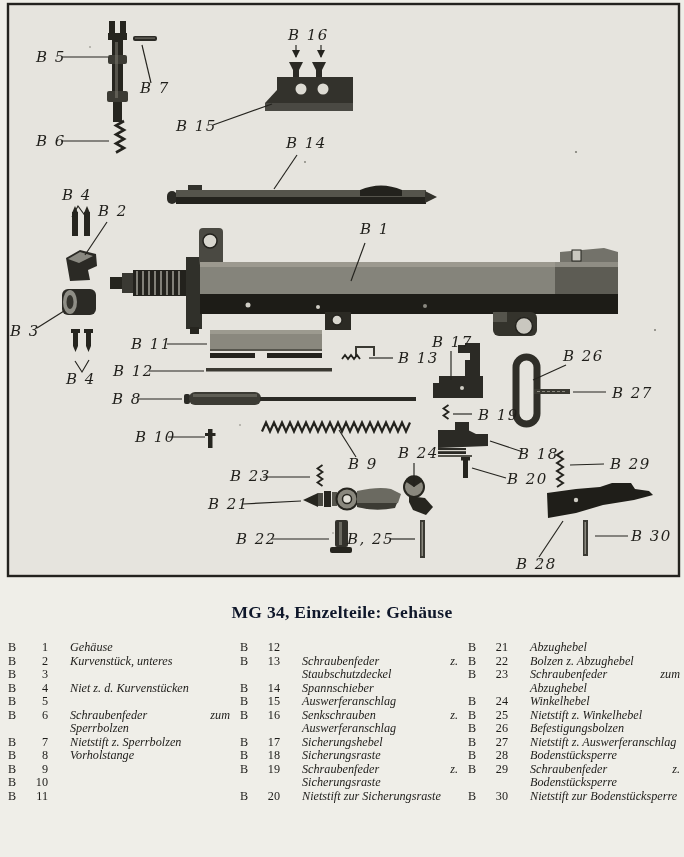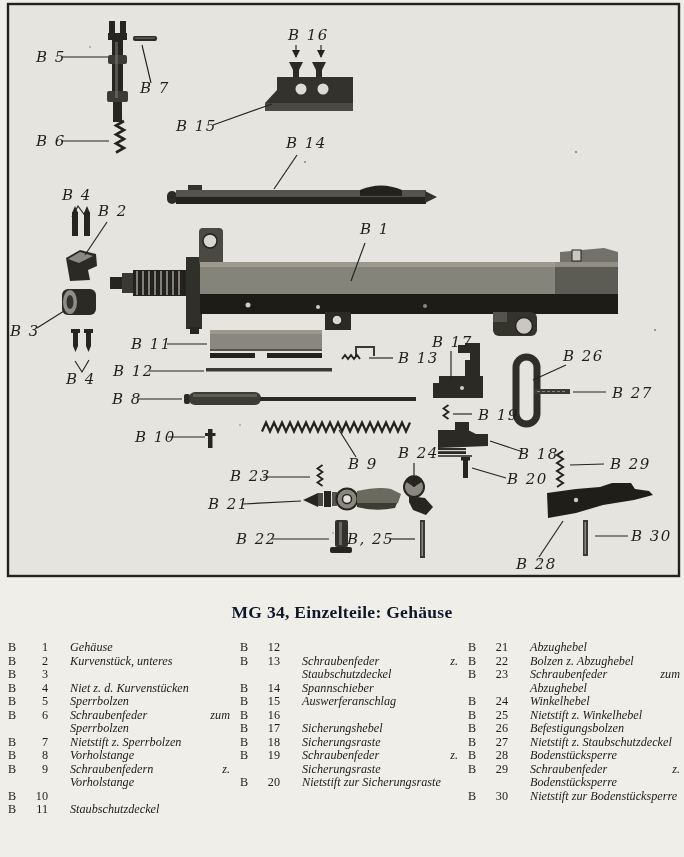--- a/index.html
+++ b/index.html
@@ -357,50 +357,47 @@
           <span class="num">3</span>
         </div>
         <div class="entry">
           <span class="b">B</span>
           <span class="num">4</span>
           <span class="name">Niet z. d. Kurvenstücken</span>
         </div>
         <div class="entry">
           <span class="b">B</span>
           <span class="num">5</span>
-          <span class="name">Sperrbolzen</span>
         </div>
         <div class="entry">
           <span class="b">B</span>
           <span class="num">6</span>
           <span class="name">Schraubenfeder zum Sperrbolzen</span>
         </div>
         <div class="entry">
           <span class="b">B</span>
           <span class="num">7</span>
           <span class="name">Nietstift z. Sperrbolzen</span>
         </div>
         <div class="entry">
           <span class="b">B</span>
           <span class="num">8</span>
           <span class="name">Vorholstange</span>
         </div>
         <div class="entry">
           <span class="b">B</span>
           <span class="num">9</span>
-          <span class="name">Schraubenfedern z. Vorholstange</span>
         </div>
         <div class="entry">
           <span class="b">B</span>
           <span class="num">10</span>
         </div>
         <div class="entry">
           <span class="b">B</span>
           <span class="num">11</span>
-          <span class="name">Staubschutzdeckel</span>
         </div>
       </div>
     <div class="col col-1" id="col-1">
         <div class="entry">
           <span class="b">B</span>
           <span class="num">12</span>
         </div>
         <div class="entry">
           <span class="b">B</span>
           <span class="num">13</span>
@@ -412,20 +409,21 @@
           <span class="name">Spannschieber</span>
         </div>
         <div class="entry">
           <span class="b">B</span>
           <span class="num">15</span>
           <span class="name">Auswerferanschlag</span>
         </div>
         <div class="entry">
           <span class="b">B</span>
           <span class="num">16</span>
+          <span class="name">Senkschrauben z. Auswerferanschlag</span>
         </div>
         <div class="entry">
           <span class="b">B</span>
           <span class="num">17</span>
           <span class="name">Sicherungshebel</span>
         </div>
         <div class="entry">
           <span class="b">B</span>
           <span class="num">18</span>
           <span class="name">Sicherungsraste</span>
@@ -468,21 +466,21 @@
           <span class="name">Nietstift z. Winkelhebel</span>
         </div>
         <div class="entry">
           <span class="b">B</span>
           <span class="num">26</span>
           <span class="name">Befestigungsbolzen</span>
         </div>
         <div class="entry">
           <span class="b">B</span>
           <span class="num">27</span>
-          <span class="name">Nietstift z. Staubschutzdeckel</span>
+          <span class="name">Nietstift z. Auswerferanschlag</span>
         </div>
         <div class="entry">
           <span class="b">B</span>
           <span class="num">28</span>
           <span class="name">Bodenstücksperre</span>
         </div>
         <div class="entry">
           <span class="b">B</span>
           <span class="num">29</span>
           <span class="name">Schraubenfeder z. Bodenstücksperre</span>

